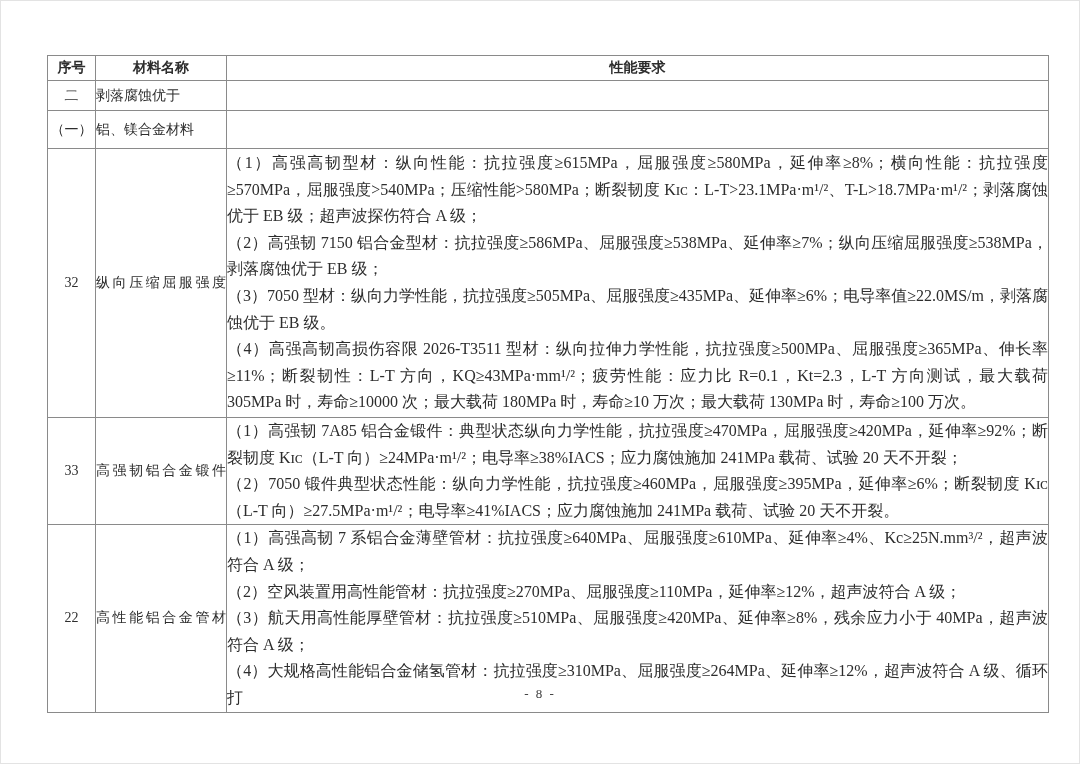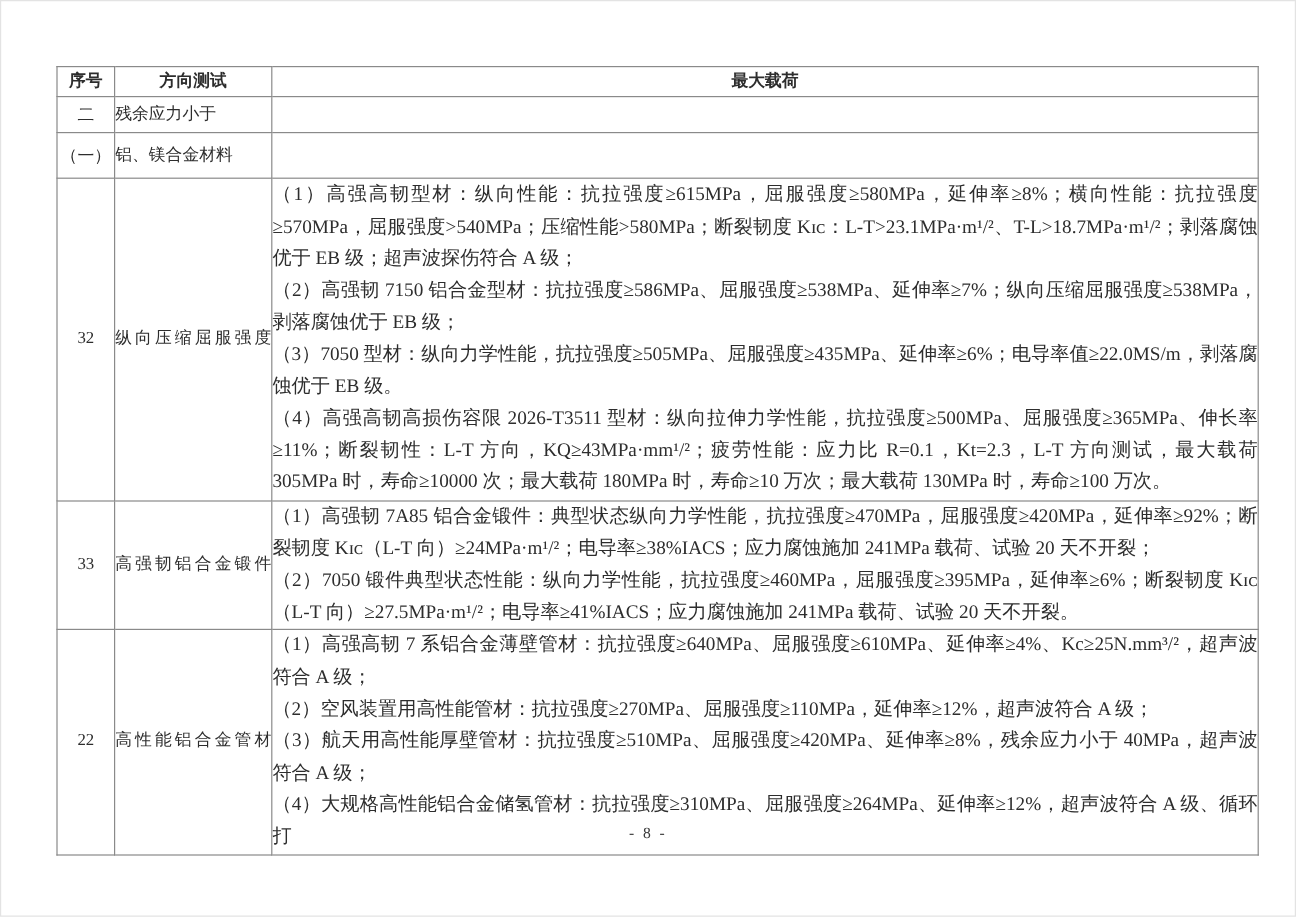--- a/index.html
+++ b/index.html
@@ -44,27 +44,27 @@
 
   <table class="doc">
     <colgroup>
       <col style="width:48px">
       <col style="width:131px">
       <col style="width:822px">
     </colgroup>
     <tbody>
         <tr class="r-head">
       <th>序号</th>
-      <th>方向测试</th>
-      <th>最大载荷</th>
+      <th>材料名称</th>
+      <th>性能要求</th>
     </tr>
 
     <tr class="r-section">
       <td class="idx">二</td>
-      <td class="name">残余应力小于</td>
+      <td class="name">剥落腐蚀优于</td>
       <td class="perf"></td>
     </tr>
 
     <tr class="r-sub">
       <td class="idx">（一）</td>
       <td class="name">铝、镁合金材料</td>
       <td class="perf"></td>
     </tr>
 
     <tr class="r32">

